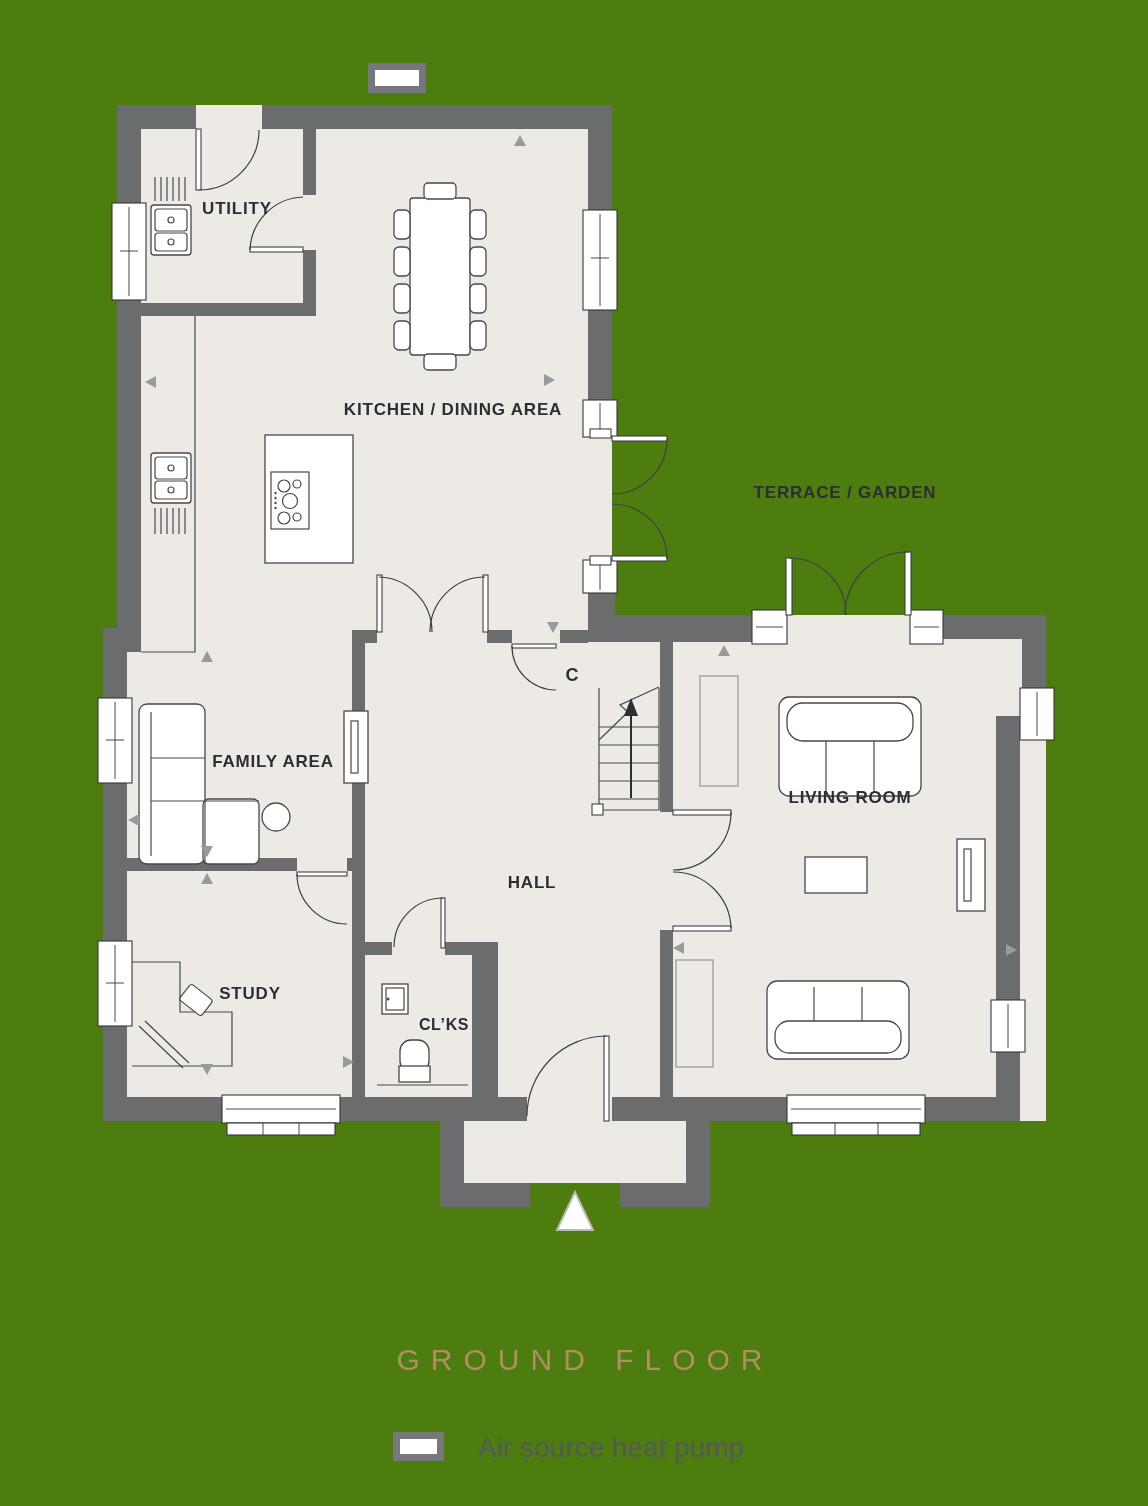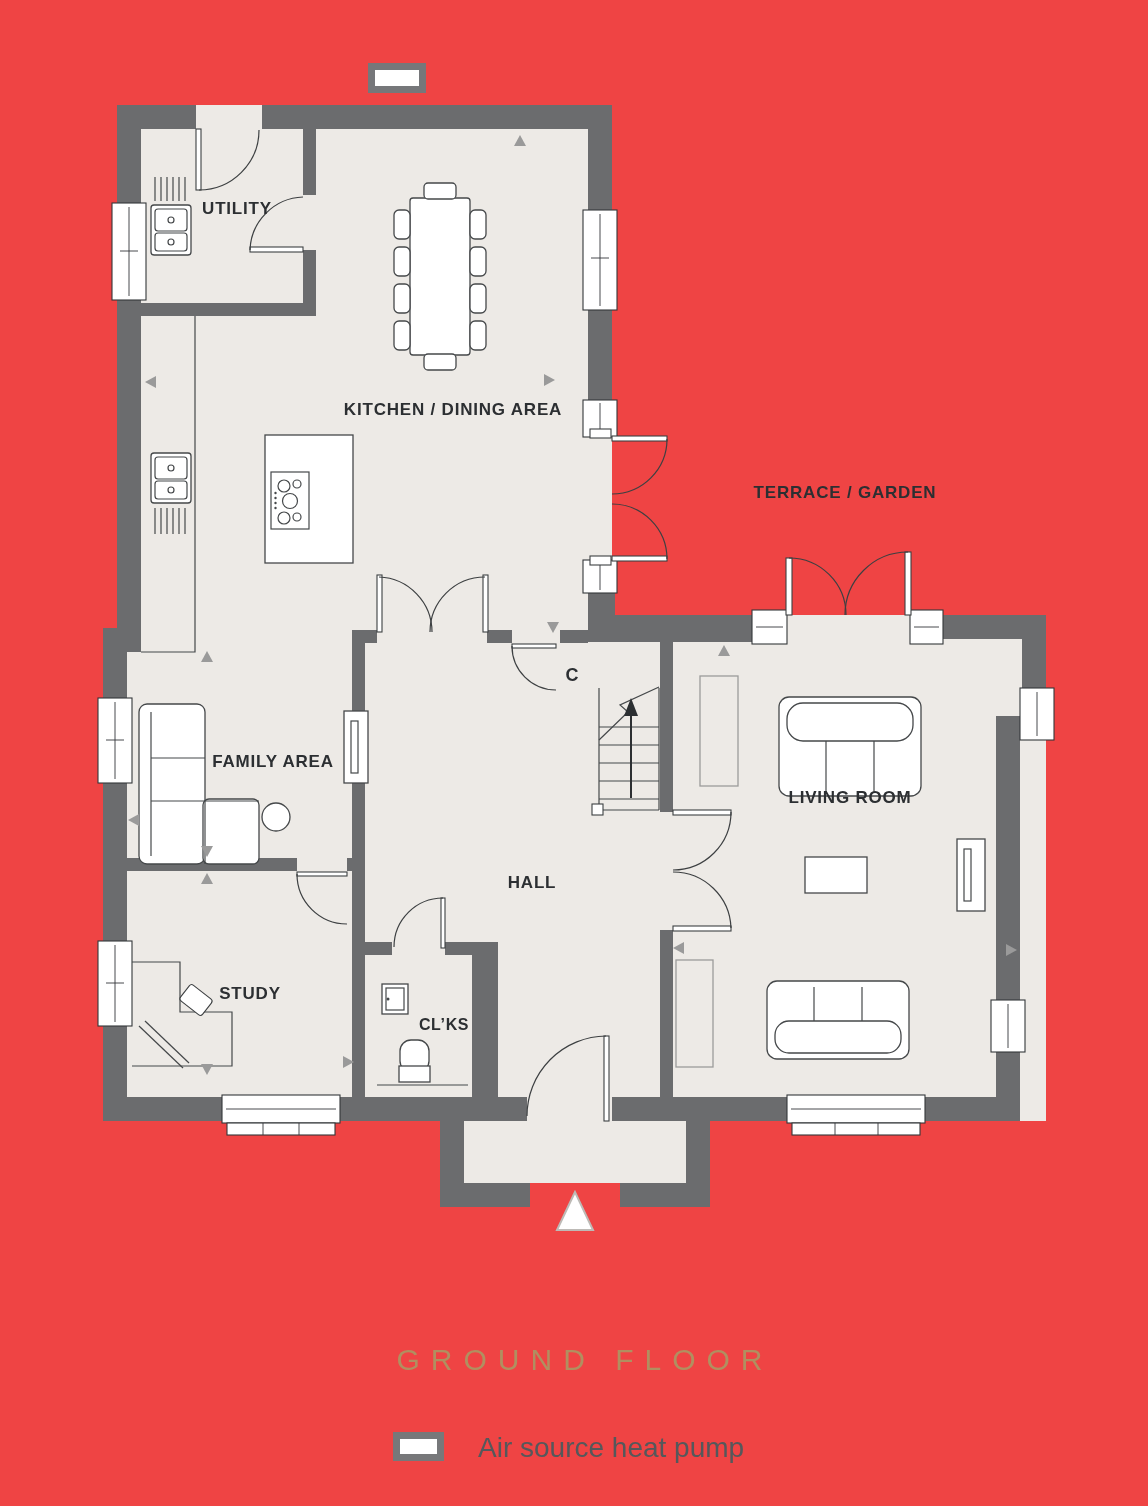--- a/index.html
+++ b/index.html
@@ -1,19 +1,19 @@
 <!DOCTYPE html>
 <html><head>
 <meta charset="utf-8">
 <style>
   html,body{margin:0;padding:0;background:#ffffff;}
   .canvas{
     position:relative;
     width:1148px;height:1506px;
-    background:#ef4444;
+    background:#4d7c0f;
     font-family:"Liberation Sans", sans-serif;
     overflow:hidden;
   }
   svg{display:block;}
   text{font-family:"Liberation Sans", sans-serif;}
   .room-label{font-weight:bold;font-size:17px;letter-spacing:.8px;fill:#2c2f32;}
   .room-label-sm{font-weight:bold;font-size:16px;letter-spacing:.6px;fill:#2c2f32;}
   .cup-label{font-weight:bold;font-size:18px;fill:#2c2f32;}
   .floor-title{font-size:30px;letter-spacing:11px;fill:#b18f60;font-weight:400;}
   .legend-label{font-size:28px;fill:#55585b;font-weight:400;}

